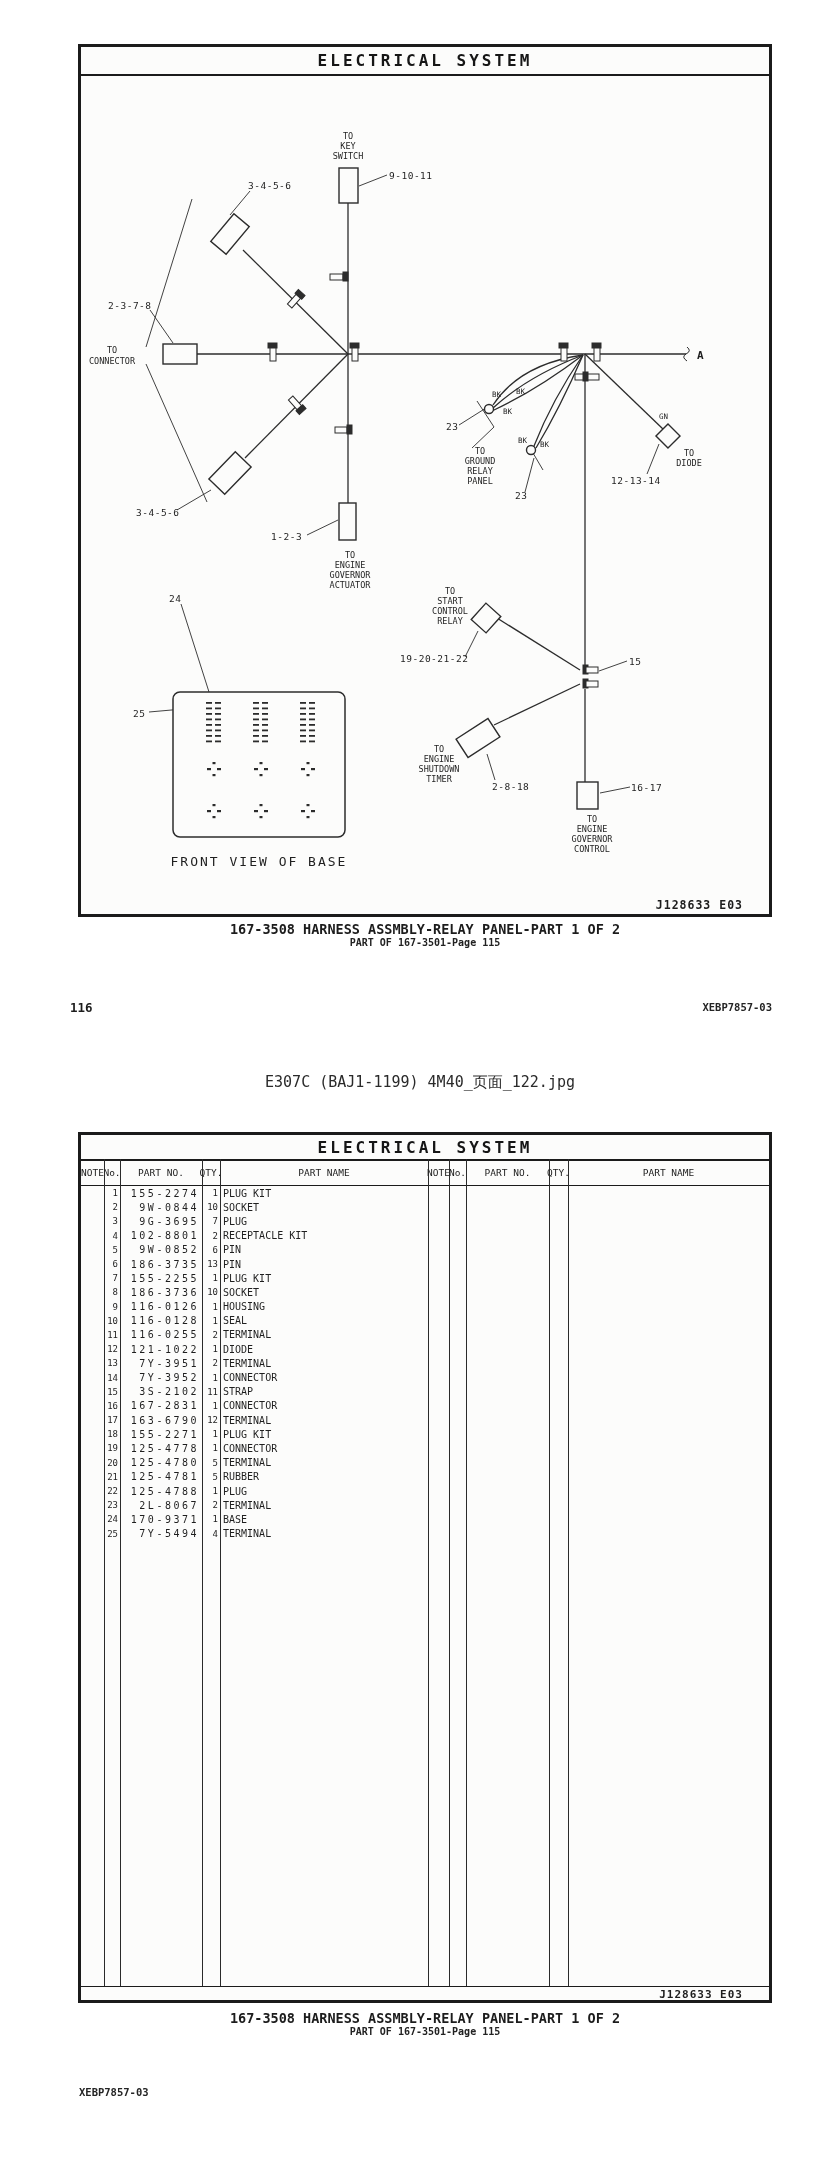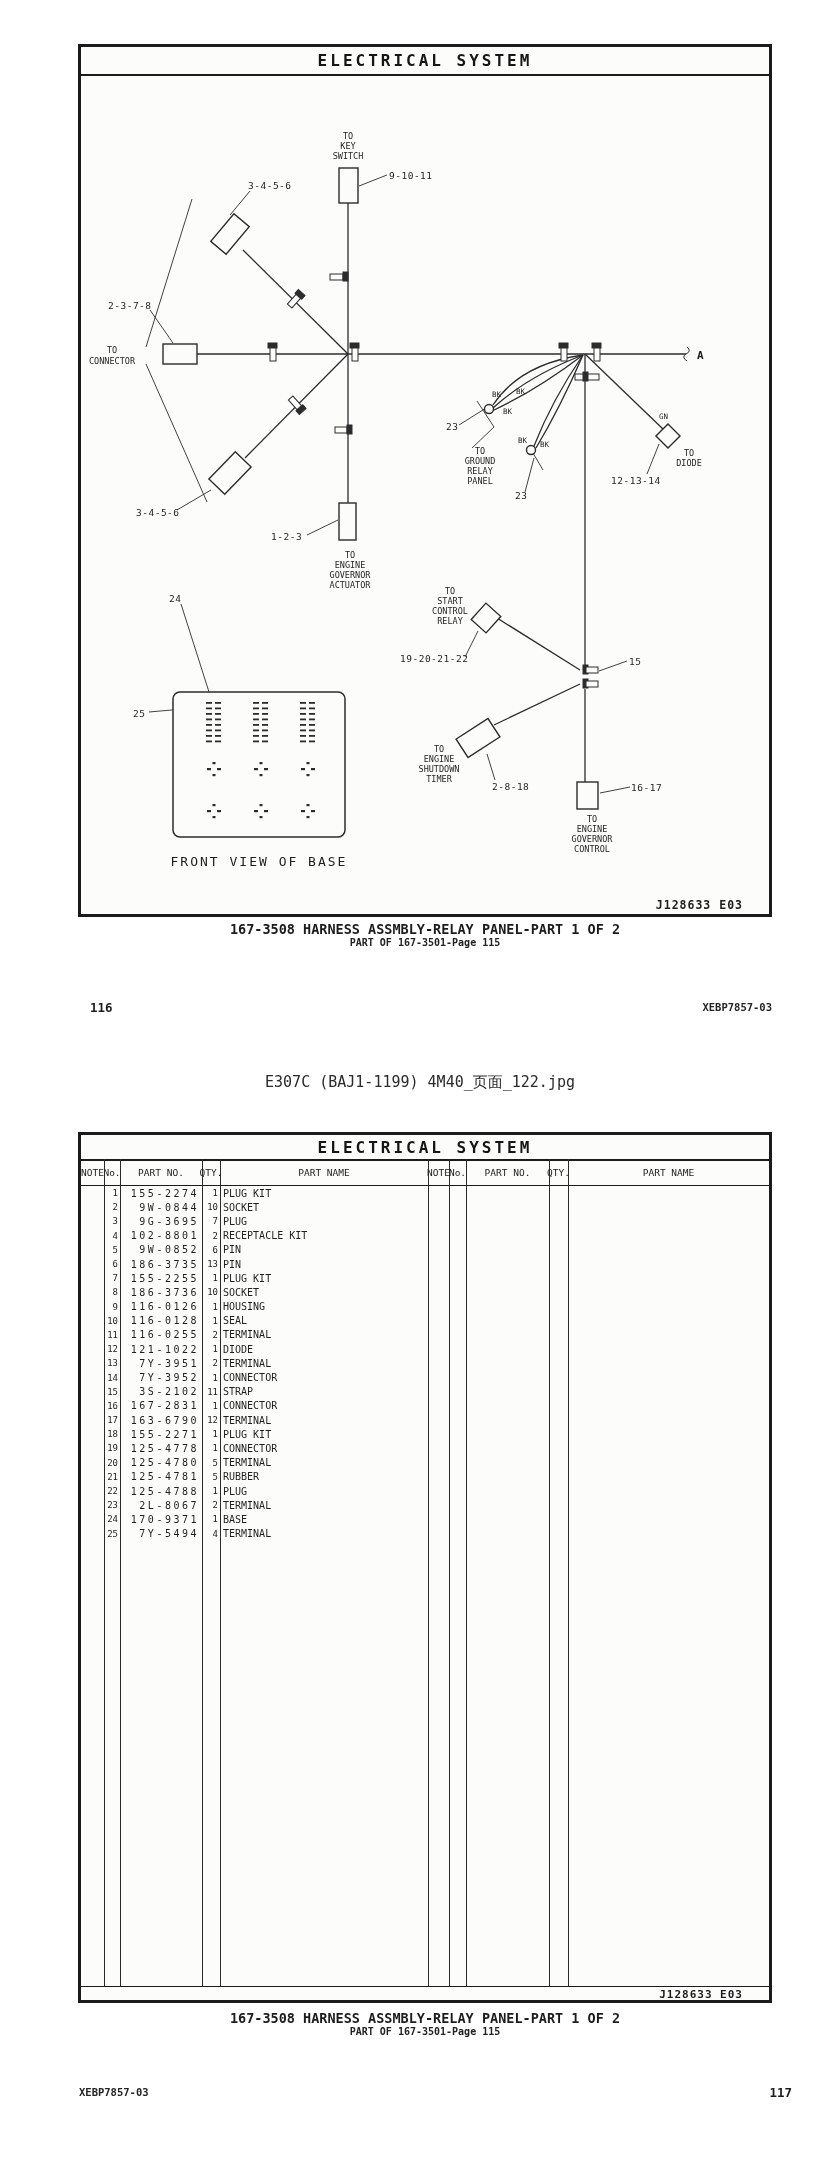--- a/index.html
+++ b/index.html
@@ -12,21 +12,21 @@
   .titleband{height:27px;border-bottom:2px solid #1b1b1b;display:flex;
              align-items:center;justify-content:center;}
   #page2 .titleband{height:24px;}
   .titletext{font-size:16px;font-weight:bold;letter-spacing:3px;color:#161616;}
   .jcode{position:absolute;right:26px;bottom:2px;font-size:11.5px;font-weight:bold;
          letter-spacing:1px;color:#1d1d1d;}
   .caption1{position:absolute;left:78px;width:694px;text-align:center;
             font-size:13.5px;font-weight:bold;color:#1c1c1c;letter-spacing:0px;}
   .caption2{position:absolute;left:78px;width:694px;text-align:center;
             font-size:10px;font-weight:bold;color:#222;}
-  .pagenum{position:absolute;font-size:12.5px;font-weight:bold;color:#1c1c1c;margin-left:20px;}
+  .pagenum{position:absolute;font-size:12.5px;font-weight:bold;color:#1c1c1c;}
   .doccode{position:absolute;font-size:10.5px;font-weight:bold;color:#242424;}
   .filename{position:absolute;left:0px;width:840px;text-align:center;
             font-size:15px;color:#2a2a2a;font-family:"DejaVu Sans Mono",monospace;}
   
   .theader{position:absolute;left:0;top:24px;width:688px;height:27px;
            border-bottom:1.5px solid #1b1b1b;box-sizing:border-box;}
   .theader .hcell{position:absolute;top:0;height:27px;display:flex;align-items:center;
                   justify-content:center;font-size:9.5px;font-weight:normal;color:#1b1b1b;}
   .collines{position:absolute;left:0;top:24px;width:688px;height:827px;}
   .vline{position:absolute;top:0;width:0;height:827px;border-left:1.2px solid #2a2a2a;}
@@ -527,15 +527,14 @@
       </div>
 
     <div class="tfooter">
       <span class="jcode2">J128633  E03</span>
     </div>
   </div>
 
   <div class="caption1" style="top:2010px;">167-3508 HARNESS ASSMBLY-RELAY PANEL-PART 1 OF 2</div>
   <div class="caption2" style="top:2026px;">PART OF 167-3501-Page 115</div>
   <div class="doccode" style="left:79px;top:2086px;">XEBP7857-03</div>
-  <div class="pagenum" style="left:78px;width:694px;text-align:right;top:2085px;">117</div>
 
 </div>
 
 </body></html>

